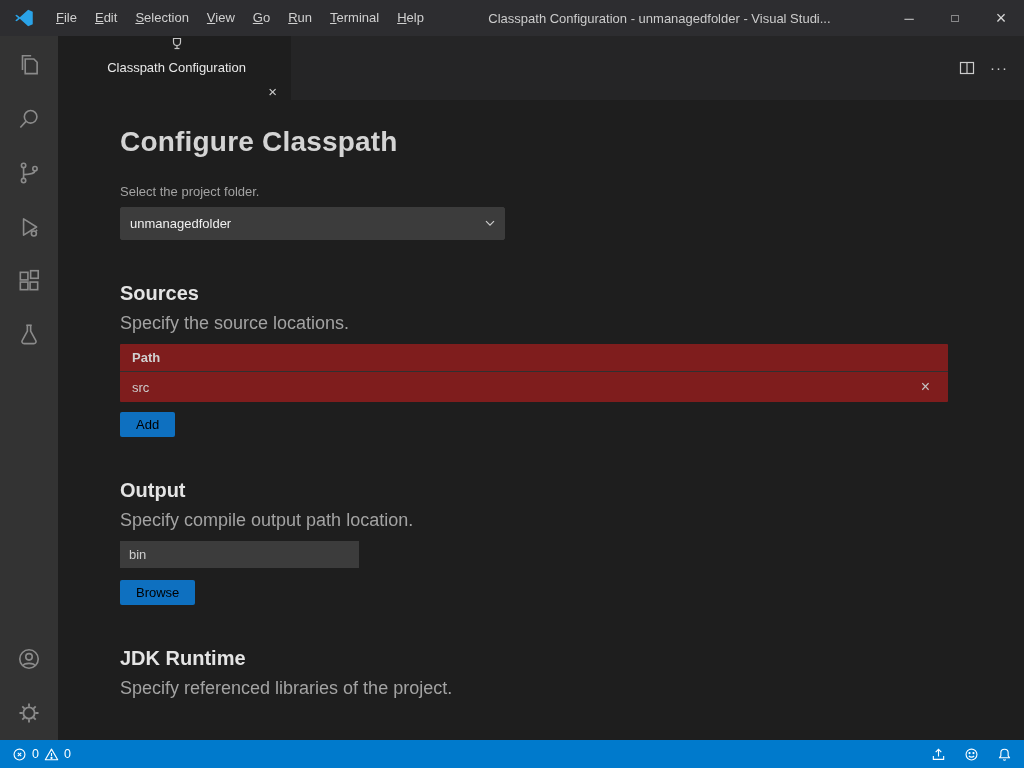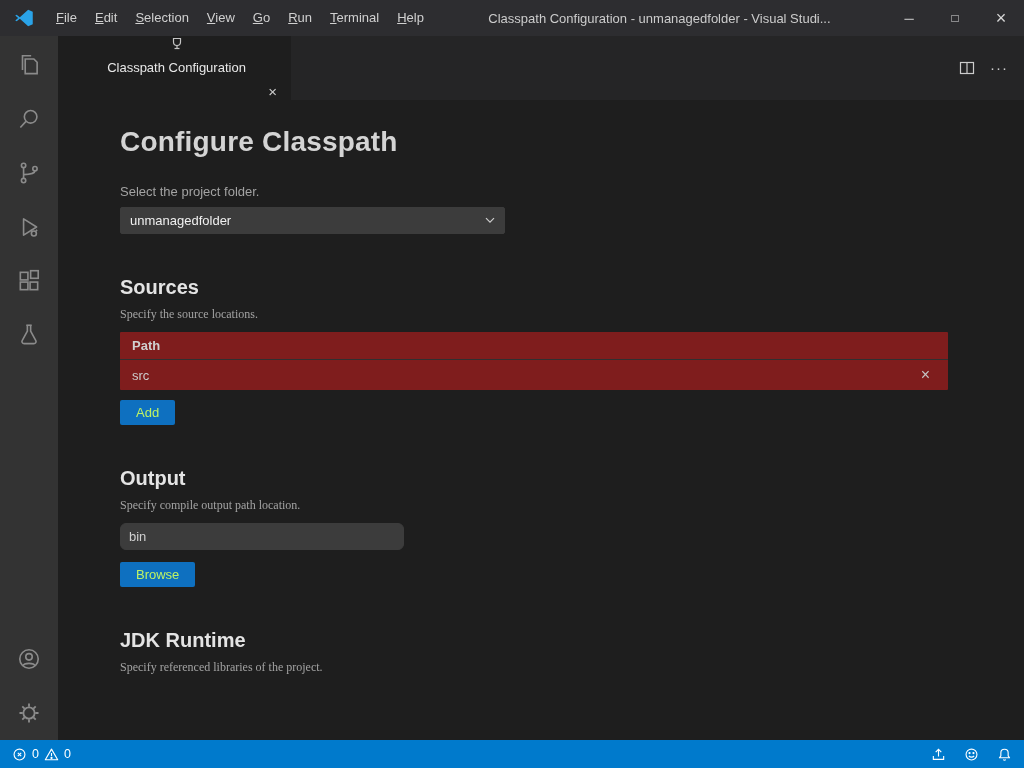--- a/index.html
+++ b/index.html
@@ -46,37 +46,37 @@
   .tab-actions { margin-left:auto; display:flex; align-items:center; gap:6px; padding-right:12px;
                  color:#cccccc; }
   .tb-icon { display:flex; align-items:center; justify-content:center; width:26px; height:26px; cursor:pointer; }
   .tb-icon svg { width:16px; height:16px; }
   .tb-icon.more { font-size:15px; letter-spacing:1px; line-height:10px; }
 
   
   .content { flex:1; overflow:hidden; padding:14px 76px 0 62px; color:#cccccc; }
   h1 { font-size:28px; font-weight:600; color:#d4d4d4; margin:12px 0 26px; letter-spacing:.2px; }
   .field-label { font-size:13px; color:#a3a3a3; margin-bottom:8px; }
-  .dropdown { width:385px; height:27px; background:#3c3c3c; border:1px solid #3c3c3c;
+  .dropdown { width:385px; height:33px; background:#3c3c3c; border:1px solid #3c3c3c;
               border-radius:2px; display:flex; align-items:center; padding:0 9px;
               color:#f0f0f0; font-size:13px; cursor:pointer; }
   .chev { margin-left:auto; display:flex; color:#cccccc; }
   h2 { font-size:20px; font-weight:700; color:#e4e4e4; margin:42px 0 8px; }
-  .desc { font-size:12px; color:#a3a3a3; margin-bottom:10px;font-family:Liberation Serif, serif; }
+  .desc { font-size:18px; color:#a3a3a3; margin-bottom:10px; }
   .table { width:100%; background:#7f1d1d; border-radius:1px; }
   .t-head { height:28px; display:flex; align-items:center; padding:0 12px; font-size:13px;
             font-weight:700; color:#d0d0d0; border-bottom:1px solid #303031; }
   .t-row { height:30px; display:flex; align-items:center; padding:0 12px; font-size:13px;
            color:#cccccc; cursor:default; }
   .row-close { margin-left:auto; font-size:16px; color:#c5c5c5; padding:0 6px; cursor:pointer; }
   .btn { display:inline-block; margin-top:10px; padding:5px 16px; background:#0e70c0;
-         color:#bef264; font-size:13px; font-family:"Liberation Sans", sans-serif;
+         color:#000000; font-size:13px; font-family:"Liberation Sans", sans-serif;
          border:none; border-radius:2px; cursor:pointer; }
-  .text-input { width:284px; height:27px; background:#3c3c3c; border:1px solid #3c3c3c;
-                border-radius:6px; color:#cfcfcf; font-size:13px; padding:0 8px;
+  .text-input { width:239px; height:27px; background:#3c3c3c; border:1px solid #3c3c3c;
+                border-radius:0; color:#cfcfcf; font-size:13px; padding:0 8px;
                 font-family:"Liberation Sans", sans-serif; outline:none; display:block; }
   .btn-row { margin-top:2px; }
   .link { color:#3794ff; text-decoration:none; cursor:pointer; }
 
   
   .statusbar { flex:0 0 28px; background:#007acc; display:flex; align-items:center;
                color:#ffffff; font-size:12.5px; padding:0 12px 0 8px; }
   .sb-item { display:flex; align-items:center; gap:5px; padding:0 4px; cursor:pointer; }
   .sb-icon { display:flex; }
   .sb-icon svg { width:15px; height:15px; }

